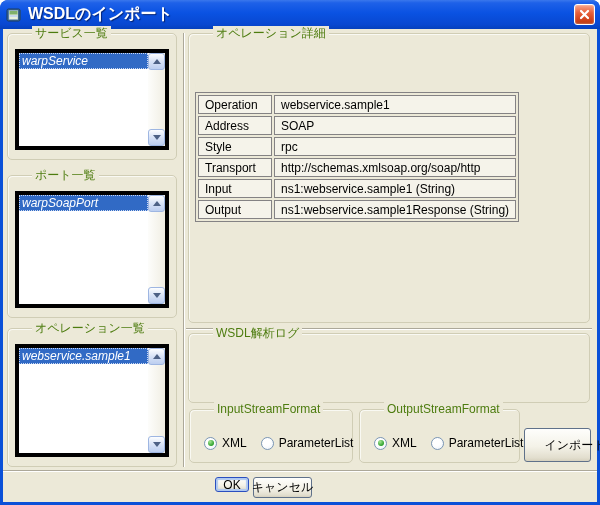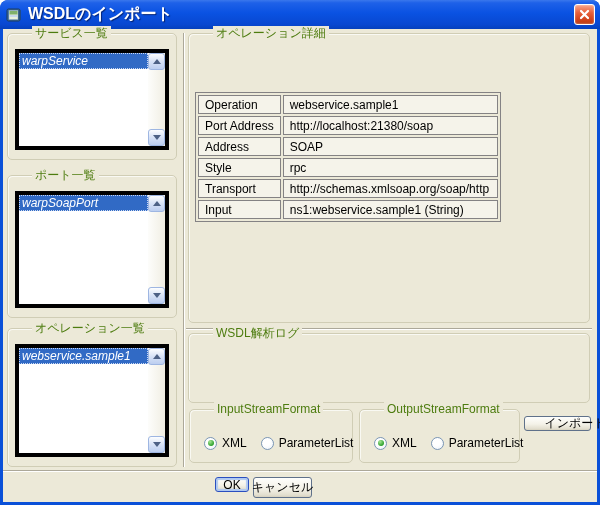--- a/index.html
+++ b/index.html
@@ -188,38 +188,38 @@
 
     <div class="groupbox" style="left:185px; top:4px; width:402px; height:290px;">
       <span class="group-label">オペレーション詳細</span>
       <table class="details-table">
         <tbody>
             <tr>
           <td class="lbl">Operation</td>
           <td class="val">webservice.sample1</td>
         </tr>
         <tr>
-          <td class="lbl">Port Address</td>
-          <td class="val">http://localhost:21380/soap</td>
-        </tr>
-        <tr>
           <td class="lbl">Address</td>
           <td class="val">SOAP</td>
         </tr>
         <tr>
           <td class="lbl">Style</td>
           <td class="val">rpc</td>
         </tr>
         <tr>
           <td class="lbl">Transport</td>
           <td class="val">http://schemas.xmlsoap.org/soap/http</td>
         </tr>
         <tr>
           <td class="lbl">Input</td>
           <td class="val">ns1:webservice.sample1  (String)</td>
+        </tr>
+        <tr>
+          <td class="lbl">Output</td>
+          <td class="val">ns1:webservice.sample1Response  (String)</td>
         </tr>
       </tbody>
         </table>
     </div>
 
     <div class="h-divider" style="left:183px; top:299px; width:406px;"></div>
 
     <div class="groupbox" style="left:185px; top:304px; width:402px; height:70px;">
       <span class="group-label">WSDL解析ログ</span>
       <div class="empty-log"></div>
@@ -250,19 +250,19 @@
             </span>
           <span class="radio-label">XML</span>
         </div>
         <div class="radio-opt">
           <span class="radio"></span>
           <span class="radio-label">ParameterList</span>
         </div>
       </div>
     </div>
 
-    <button class="xp-btn" style="left:521px; top:387px; width:67px; height:15px;padding-left:35px;">インポート</button>
+    <button class="xp-btn" style="left:521px; top:399px; width:67px; height:34px;padding-left:35px;">インポート</button>
 
     <div class="h-divider" style="left:0; top:441px; width:594px;"></div>
     <button class="xp-btn default" style="left:212px; top:448px; width:34px; height:15px;">OK</button>
     <button class="xp-btn" style="left:250px; top:448px; width:59px; height:21px;">キャンセル</button>
   </div>
 </div>
 
 </body></html>

